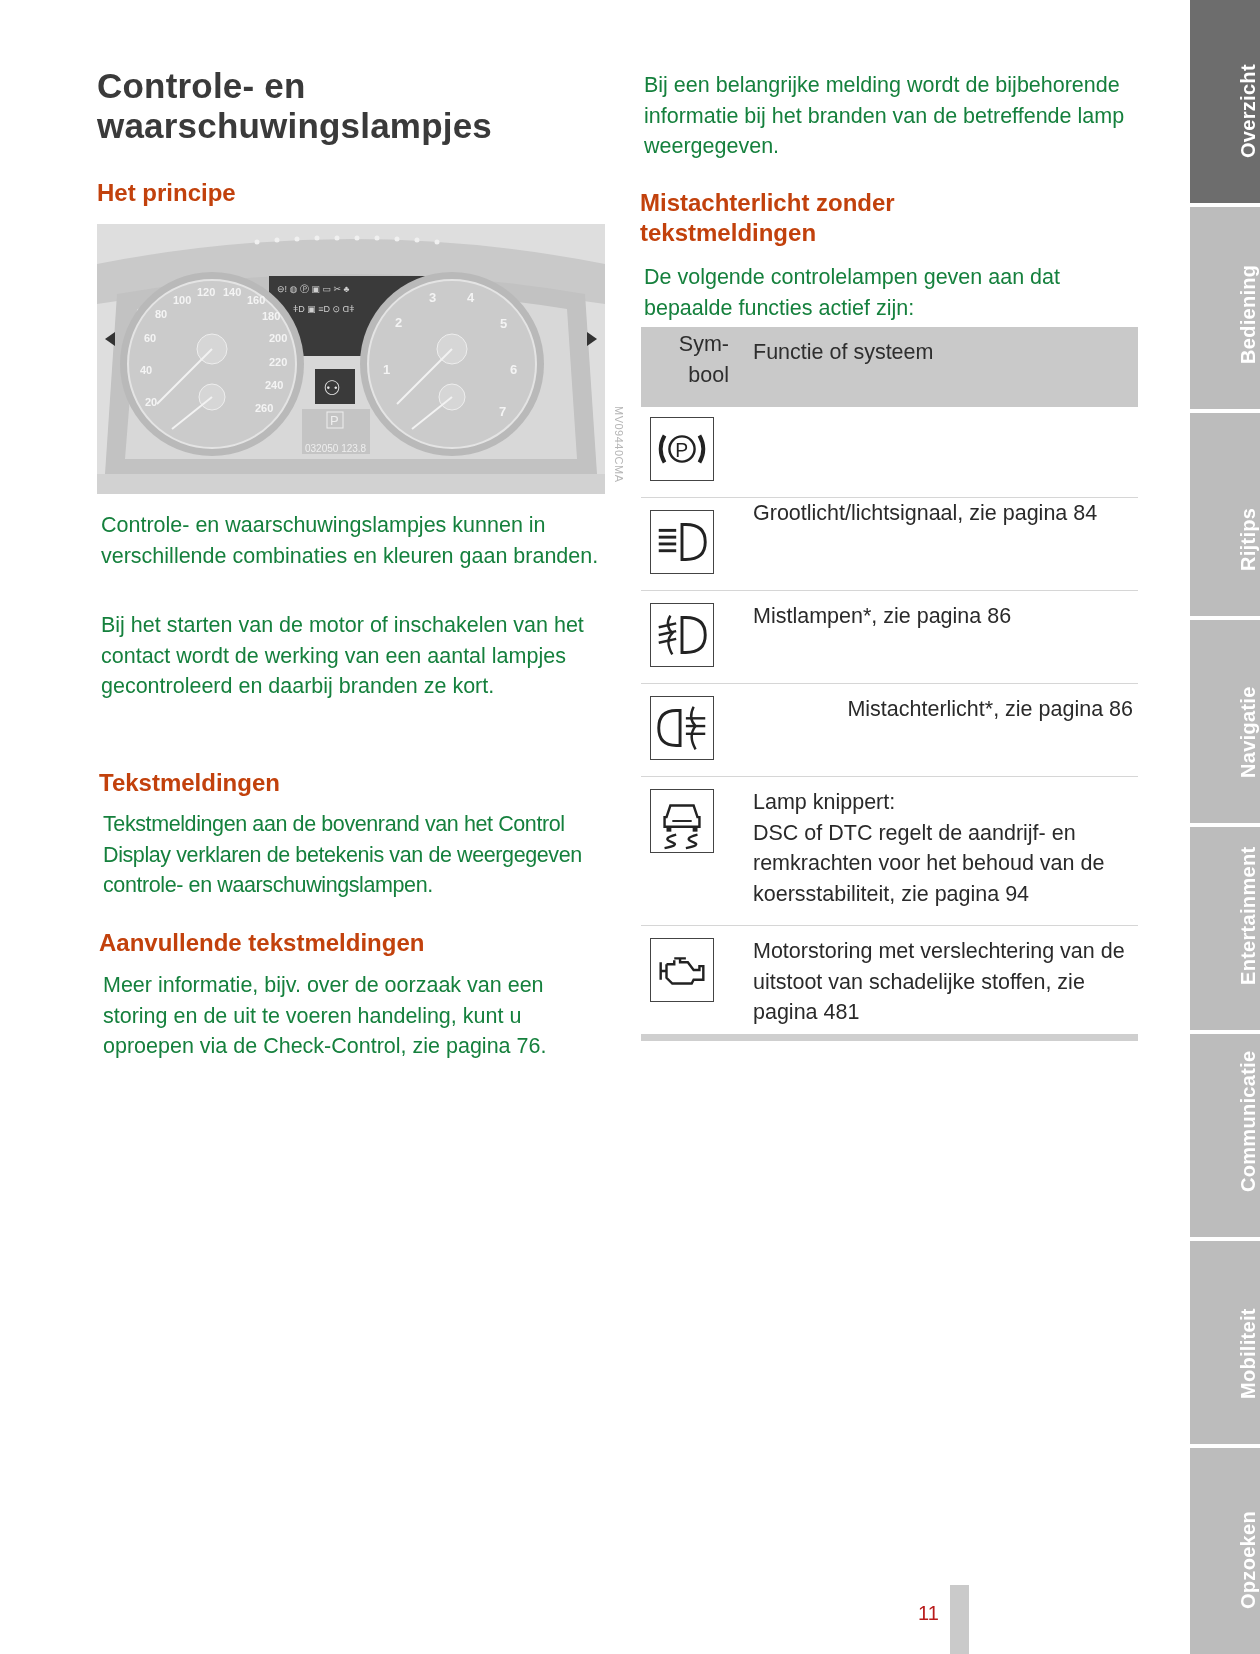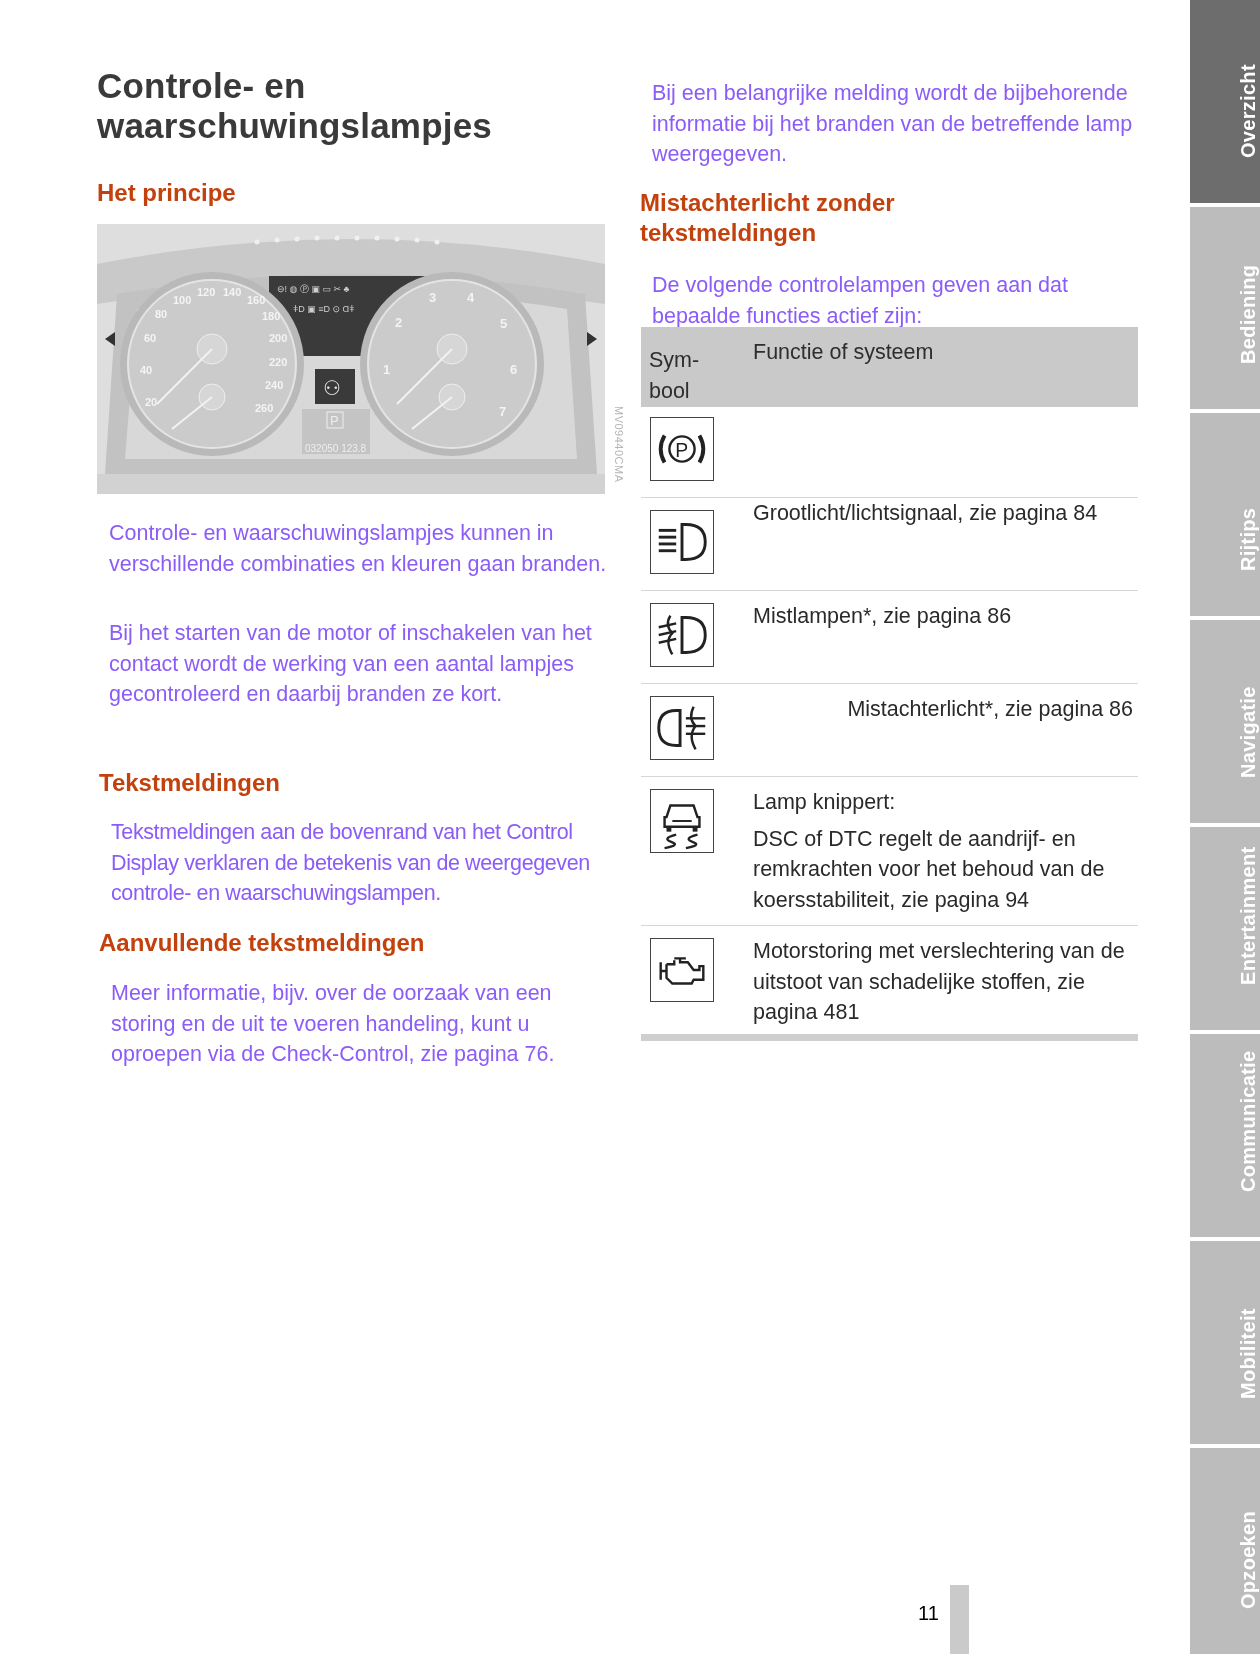--- a/index.html
+++ b/index.html
@@ -1,50 +1,50 @@
 <!DOCTYPE html>
 <html><head>
 <meta charset="utf-8">
 <style>
   html, body { margin:0; padding:0; }
   body { width:1260px; height:1654px; background:#ffffff; position:relative; overflow:hidden;
          font-family:"Liberation Sans", sans-serif; color:#2e2e2e; }
   h1.title { position:absolute; left:97px; top:66px; margin:0; font-size:35px; line-height:40px;
              font-weight:bold; color:#3a3a3a; letter-spacing:0.2px; }
   h2.sub { position:absolute; margin:0; font-weight:bold; color:#c2410c; font-size:24px; line-height:30px; }
-  p.body { position:absolute; margin:12px; font-size:21.5px; line-height:30.5px; color:#8b5cf6; }
+  p.body { position:absolute; margin:4px; font-size:21.5px; line-height:30.5px; color:#15803d; }
 
   
   .dash { position:absolute; left:97px; top:224px; width:508px; height:270px; background:#dcdcdc; overflow:hidden; }
   .dash svg { width:100%; height:100%; display:block; }
   .watermark { position:absolute; left:605px; top:406px; width:24px; height:92px; }
   .watermark span { position:absolute; left:0; top:0; transform-origin:0 0; transform:translate(20px,0) rotate(90deg);
                     font-size:11px; color:#b5b5b5; white-space:nowrap; letter-spacing:0.5px; }
 
   
   .tbl { position:absolute; left:641px; top:327px; width:497px; }
   .thead { background:#c9c9c9; height:80px; position:relative; }
-  .thead .c1 { position:absolute; left:8px; top:18px; font-size:21.5px; line-height:30.5px; width:80px; }
+  .thead .c1 { position:absolute; left:8px; top:2px; font-size:21.5px; line-height:30.5px; width:80px;text-align:right; }
   .thead .c2 { position:absolute; left:112px; top:10px; font-size:21.5px; line-height:30.5px; }
   .trow { position:relative; border-bottom:1.5px solid #d6d6d6; }
   .trow.last { border-bottom:7px solid #cfcfcf; }
   .iconbox { position:absolute; left:9px; width:64px; height:64px; border:1.5px solid #444; background:#fff; box-sizing:border-box; }
   .iconbox svg { width:100%; height:100%; display:block; }
   .fn { position:absolute; left:112px; width:380px; font-size:21.5px; line-height:30.5px; color:#2a2a2a; }
   .fn p { margin:0; }
 
   
   .tabs { position:absolute; left:1190px; top:0; width:70px; height:1654px; }
   .tab { position:absolute; left:0; width:70px; background:#bcbcbc; }
   .tab.active { background:#6d6d6d; }
   .tab span { position:absolute; left:50%; bottom:22px; transform-origin:0 0;
               transform:translateX(12px) rotate(-90deg); white-space:nowrap;
               font-weight:bold; font-size:20px; color:#ffffff; letter-spacing:0.3px; }
 
-  .pagenum { position:absolute; left:918px; top:1602px; font-size:20px; color:#000000; }
+  .pagenum { position:absolute; left:918px; top:1602px; font-size:20px; color:#b91c1c; }
   .pagebar { position:absolute; left:950px; top:1585px; width:19px; height:69px; background:#cacaca; }
 </style>
 </head>
 <body>
 
 <h1 class="title">
   <span>Controle- en</span><br>
   <span>waarschuwingslampjes</span>
 </h1>
 
@@ -216,21 +216,21 @@
       <svg viewBox="0 0 64 64">
           <path d="M16 28 L20 16 L44 16 L48 28 L50 28 L50 38 L14 38 L14 28 Z" fill="none" stroke="#222" stroke-width="2.5"></path>
           <line x1="22" y1="32" x2="42" y2="32" stroke="#222" stroke-width="2"></line>
           <rect x="16" y="38" width="5" height="5" fill="#222"></rect>
           <rect x="43" y="38" width="5" height="5" fill="#222"></rect>
           <path d="M26 46 Q10 50 22 54 Q30 57 14 60" fill="none" stroke="#222" stroke-width="2.5"></path>
           <path d="M48 46 Q32 50 44 54 Q52 57 36 60" fill="none" stroke="#222" stroke-width="2.5"></path>
         </svg>
     </div>
     <div class="fn" style="top:10px;">
-      <p style="margin-bottom:6px;">Lamp knippert:</p>
+      <p style="">Lamp knippert:</p>
       <p>DSC of DTC regelt de aandrijf- en remkrachten voor het behoud van de koersstabiliteit, zie pagina 94</p>
     </div>
   </div>
 
   <div class="trow last" style="height:108px;">
     <div class="iconbox" style="top:12px;">
       <svg viewBox="0 0 64 64">
           <path d="M10 24 L10 42 M10 33 L16 33 M16 26 L16 40 L22 46 L42 46 L44 42 L54 42 L54 28 L50 28 L50 32 L44 32 L38 24 L30 24 L30 20 L36 20 M24 20 L30 20 M16 26 L24 26 L24 22" fill="none" stroke="#222" stroke-width="2.5"></path>
         </svg>
     </div>

